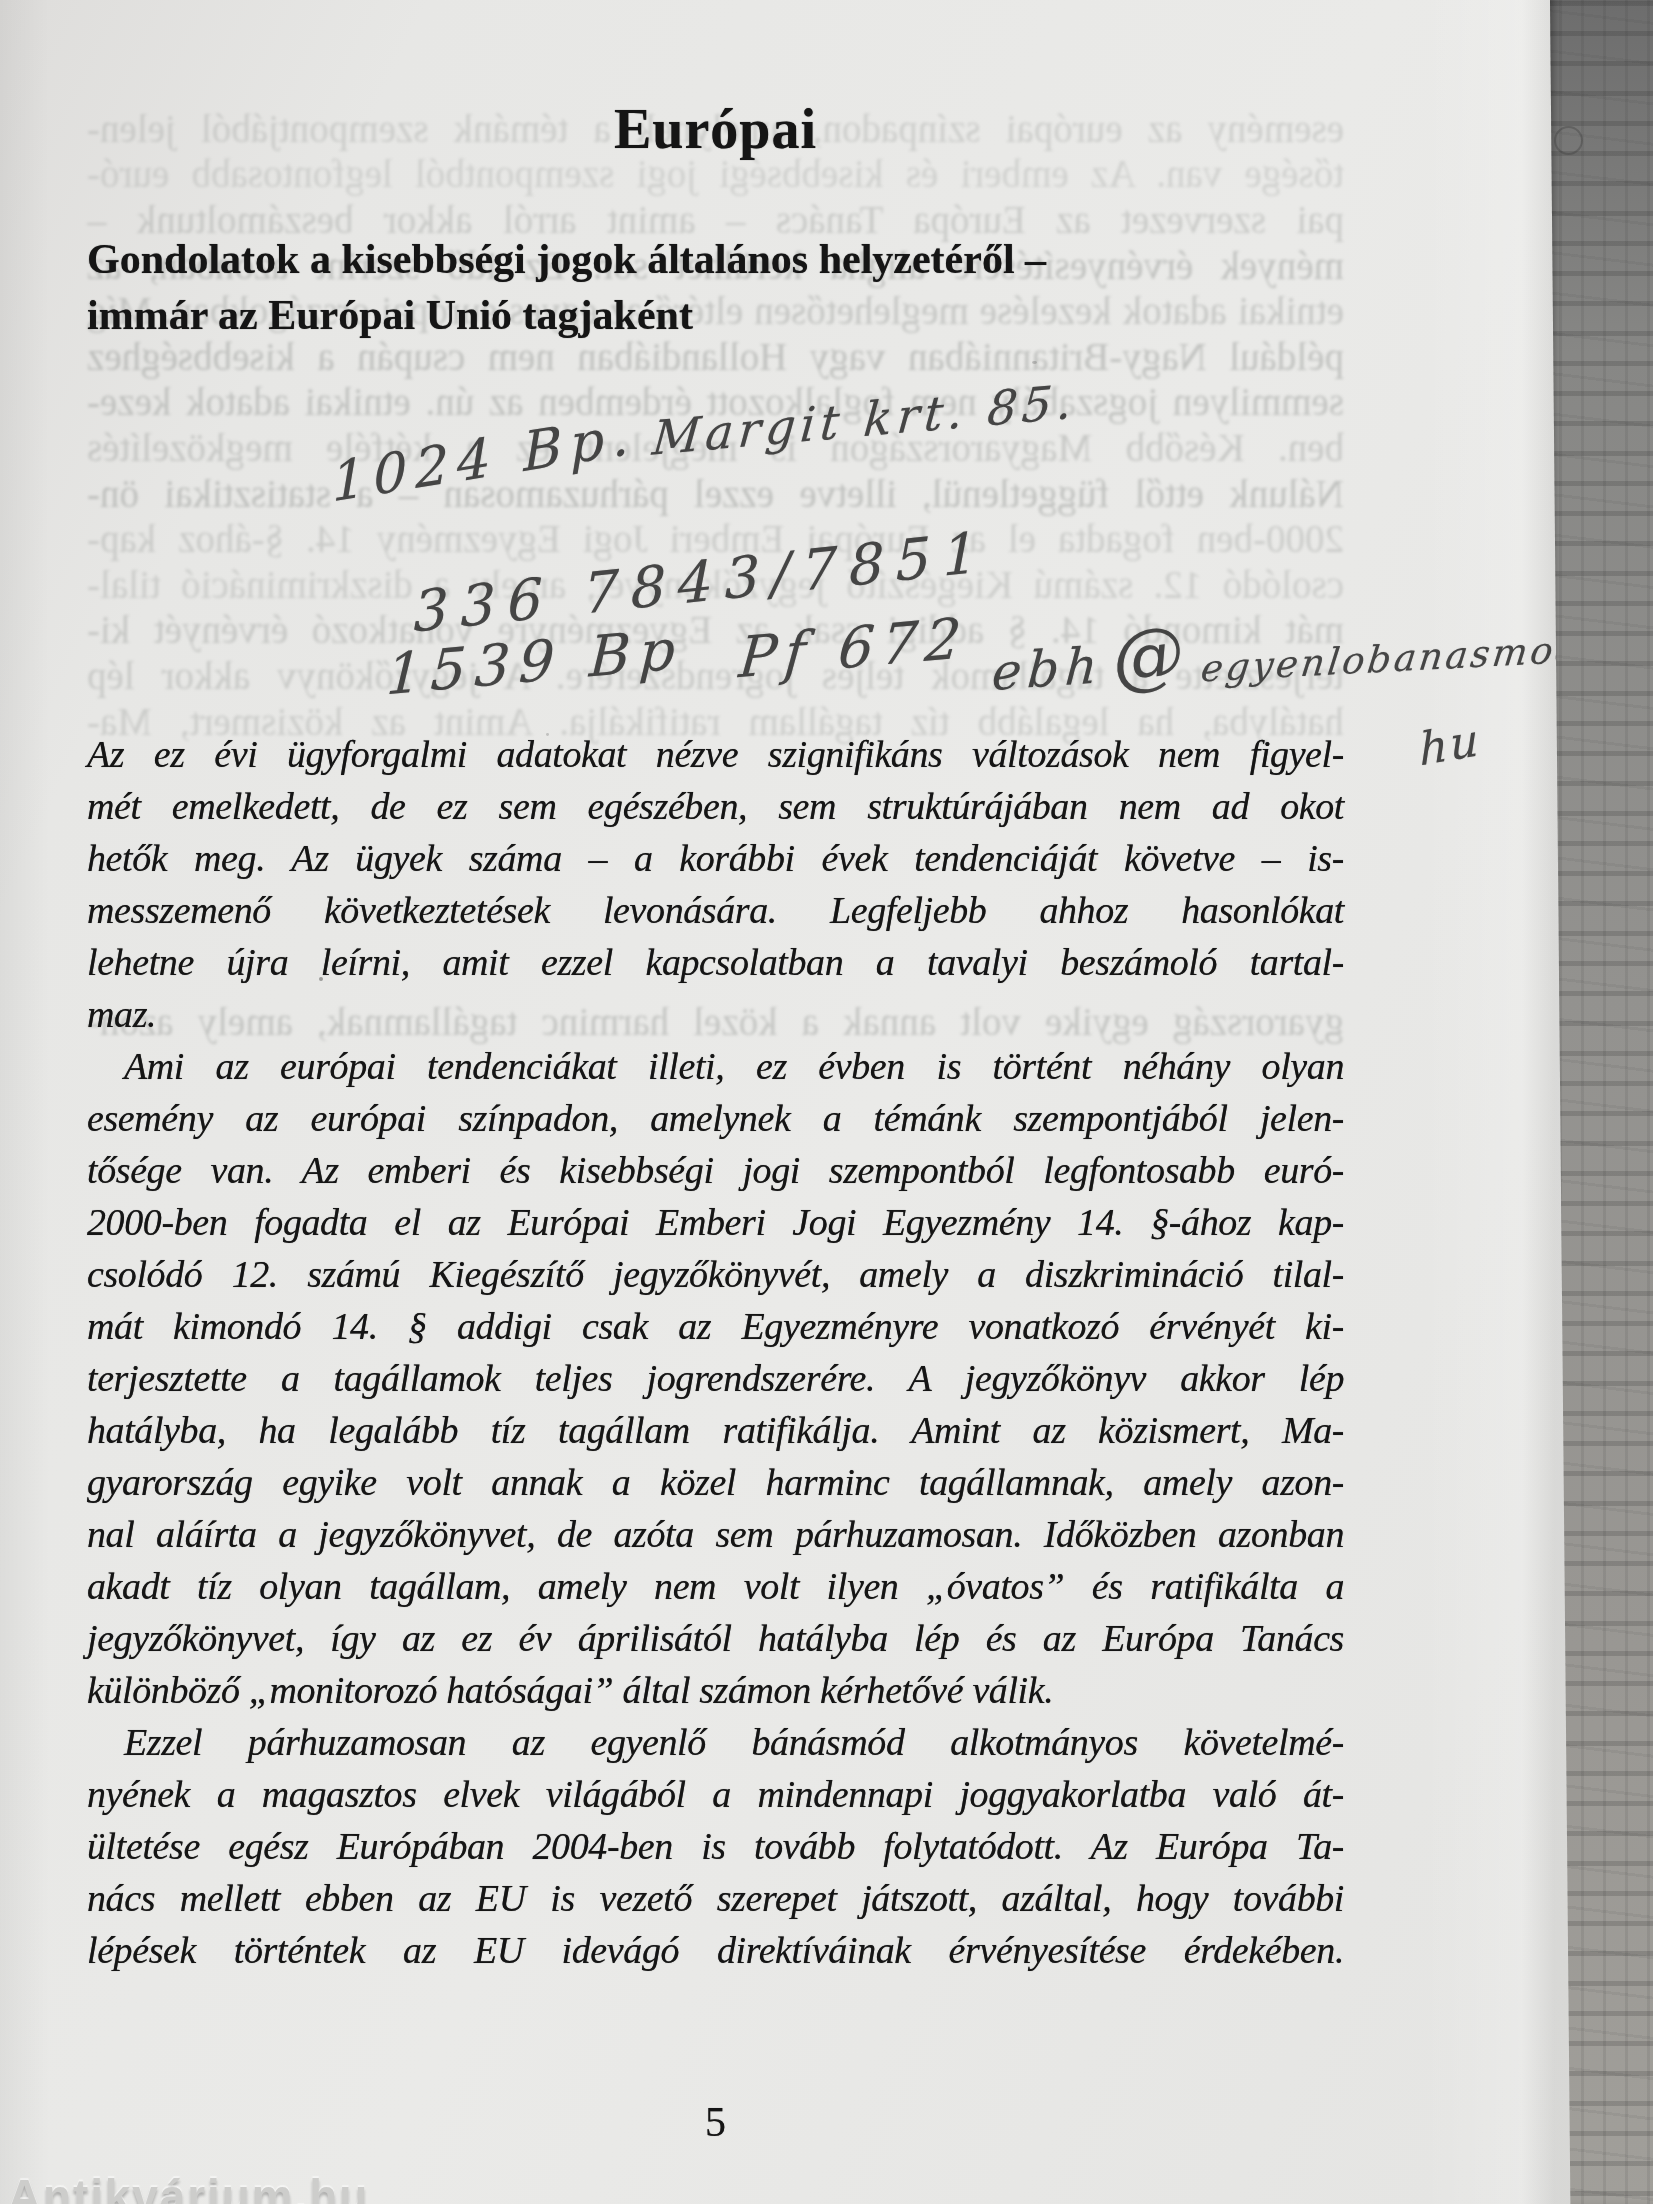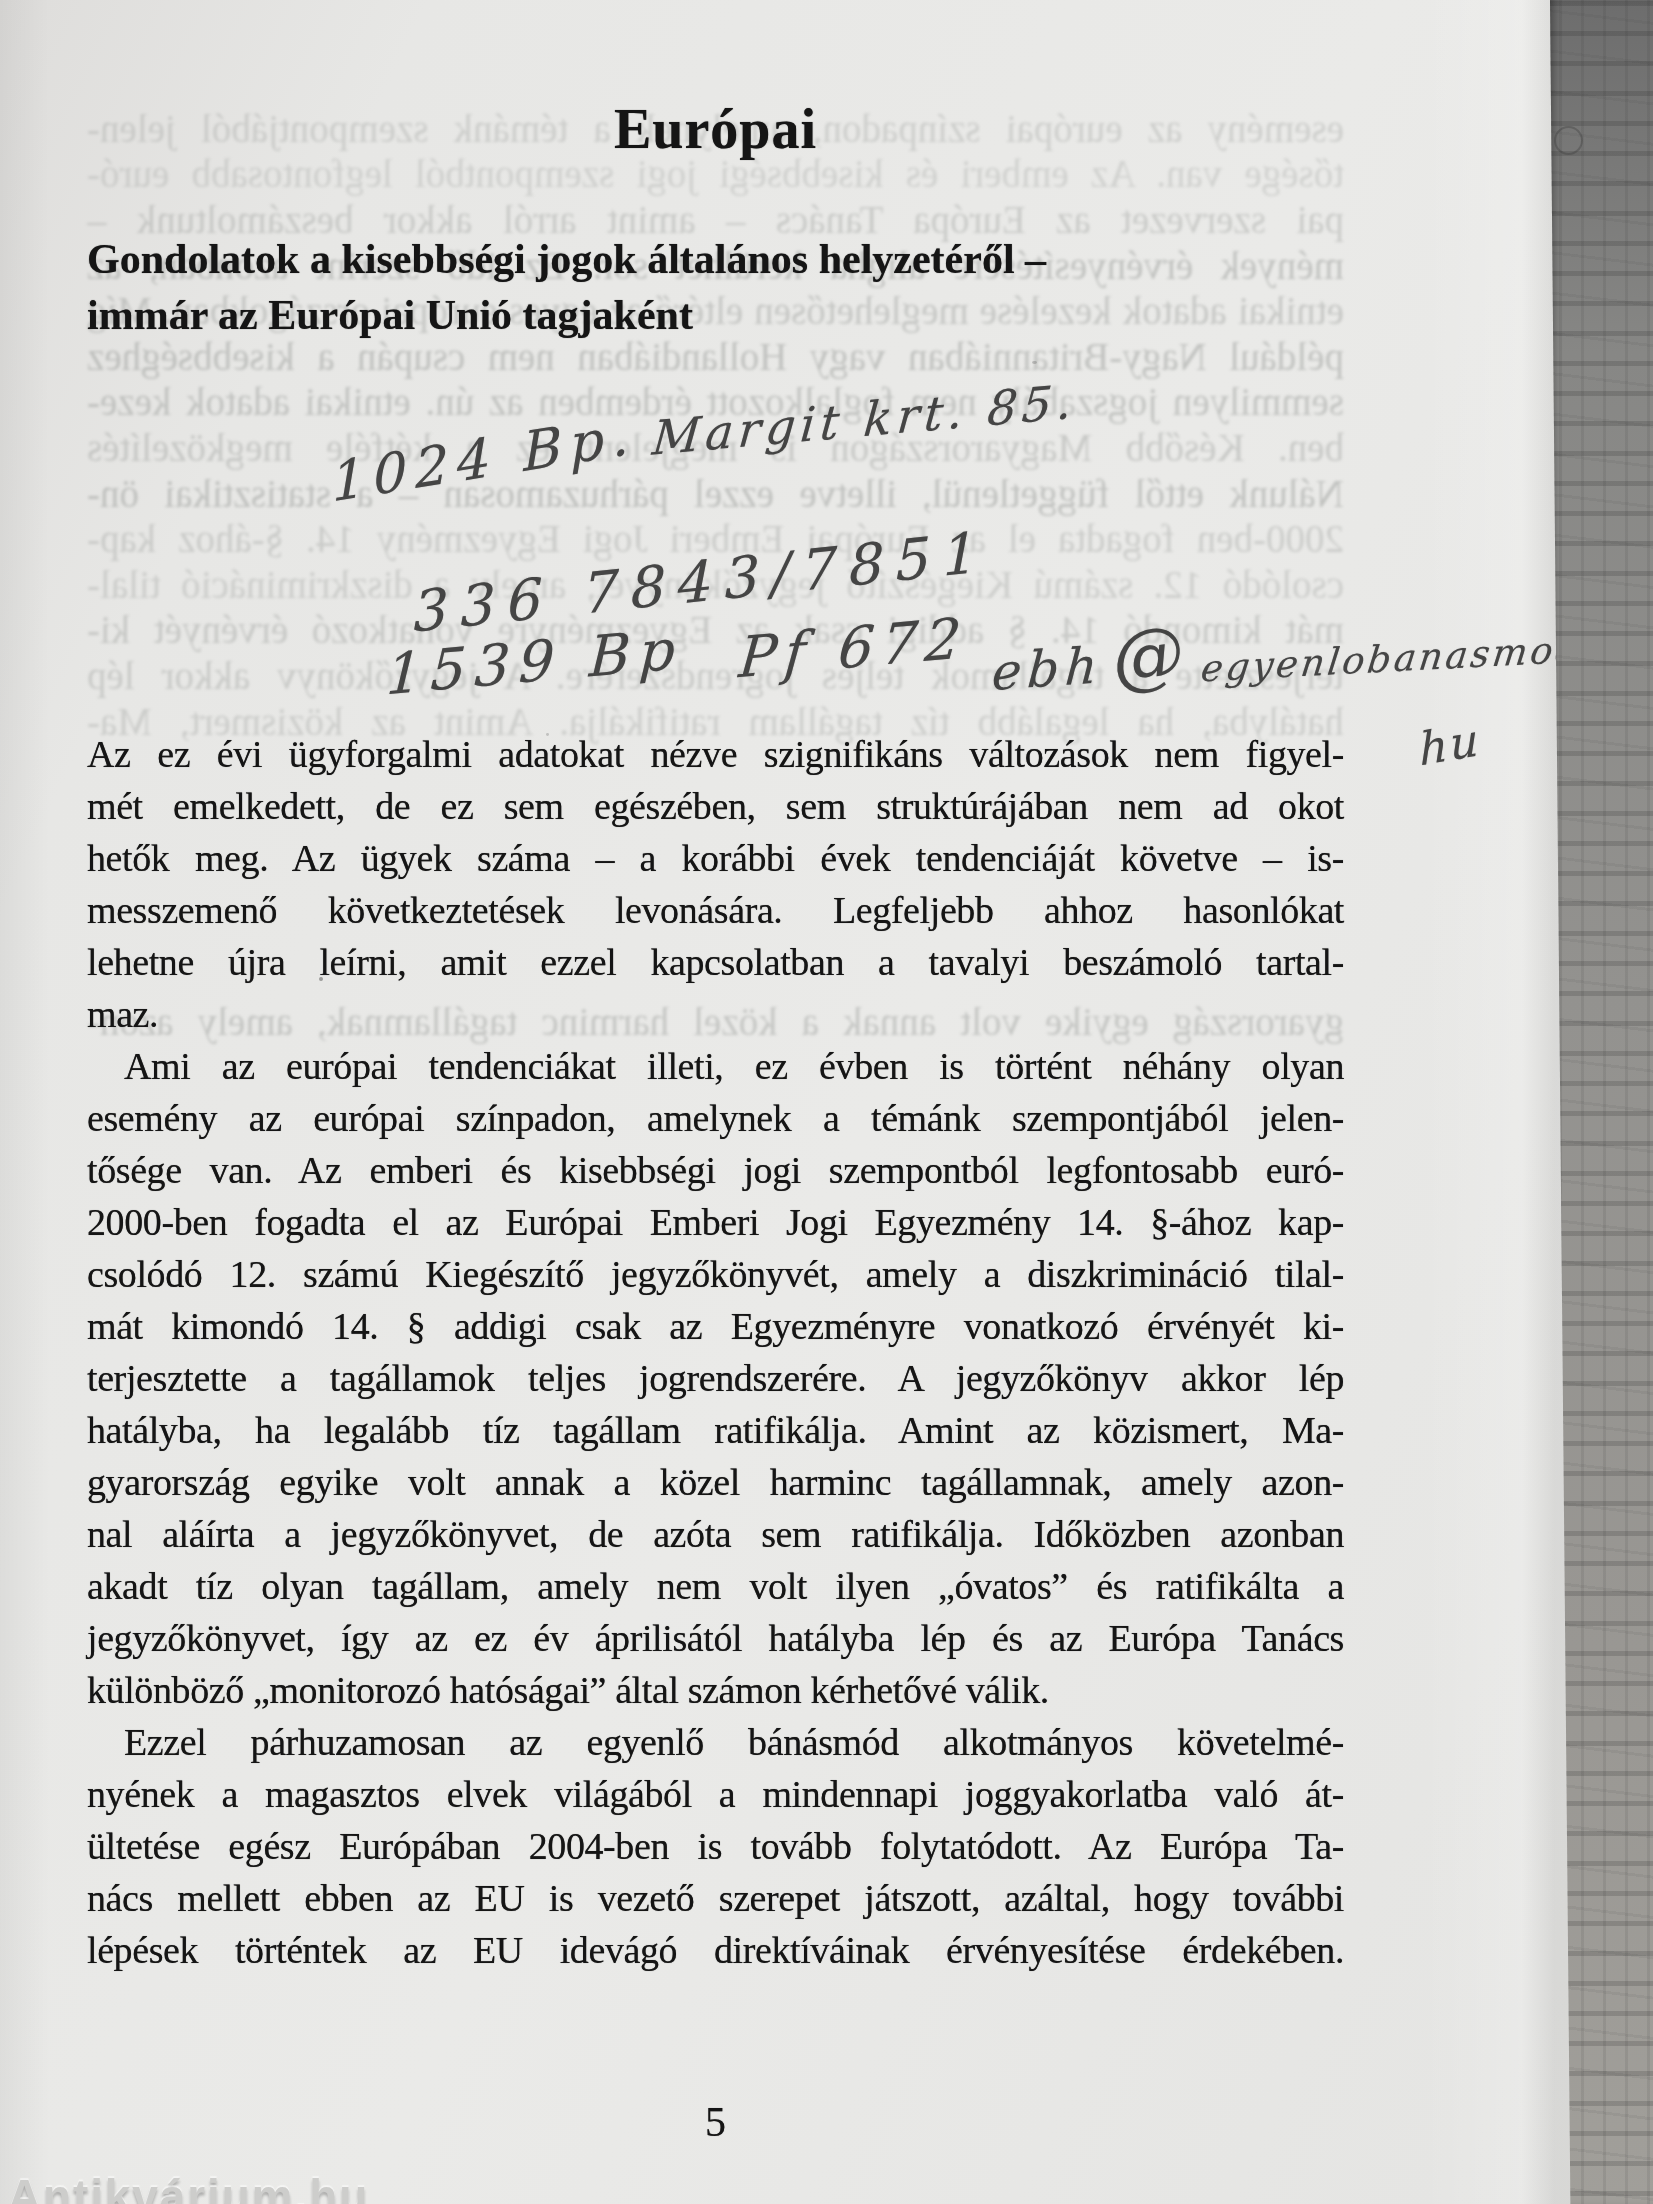--- a/index.html
+++ b/index.html
@@ -11,21 +11,21 @@
     font-family:"Liberation Serif","DejaVu Serif",serif;
     color:#151515;
   }
   
   .col{position:absolute; left:87px; width:1257px;}
   .title{top:97px; text-align:center; font-size:56px; font-weight:bold; letter-spacing:1px;
          text-shadow:0 0 1px rgba(0,0,0,.65);}
   .subtitle{top:231px; font-size:42px; font-weight:bold; line-height:56px;
             text-shadow:0 0 1px rgba(0,0,0,.6);}
   .bodytext{top:728px; font-size:38px; line-height:52px; letter-spacing:-0.4px;
-            text-shadow:0 0 0.7px rgba(0,0,0,.7);}
+            text-shadow:0 0 0.7px rgba(0,0,0,.7);font-style:italic;}
   .bline{width:1257px; text-align:justify; text-align-last:justify; white-space:nowrap; height:52px; overflow:visible;}
   .bline.lastline{text-align-last:left; white-space:normal;}
   .para.indent .bline:first-child{text-indent:37px;}
   .pagenum{top:2098px; text-align:center; font-size:42px; text-shadow:0 0 0.7px rgba(0,0,0,.6);}
   
   .ghostlayer{position:absolute; left:0; top:0; width:1654px; height:2205px; pointer-events:none;}
   .ghost{position:absolute; left:87px; width:1257px; height:47px; overflow:hidden;
          font-size:39px; line-height:47px; color:#8d908d;
          text-align:justify; text-align-last:justify; white-space:nowrap;
          transform:scaleX(-1); filter:blur(1.6px);}
@@ -116,21 +116,21 @@
       <div class="para indent">
         <div class="bline">Ami az európai tendenciákat illeti, ez évben is történt néhány olyan</div>
         <div class="bline">esemény az európai színpadon, amelynek a témánk szempontjából jelen-</div>
         <div class="bline">tősége van. Az emberi és kisebbségi jogi szempontból legfontosabb euró-</div>
         <div class="bline">2000-ben fogadta el az Európai Emberi Jogi Egyezmény 14. §-ához kap-</div>
         <div class="bline">csolódó 12. számú Kiegészítő jegyzőkönyvét, amely a diszkrimináció tilal-</div>
         <div class="bline">mát kimondó 14. § addigi csak az Egyezményre vonatkozó érvényét ki-</div>
         <div class="bline">terjesztette a tagállamok teljes jogrendszerére. A jegyzőkönyv akkor lép</div>
         <div class="bline">hatályba, ha legalább tíz tagállam ratifikálja. Amint az közismert, Ma-</div>
         <div class="bline">gyarország egyike volt annak a közel harminc tagállamnak, amely azon-</div>
-        <div class="bline">nal aláírta a jegyzőkönyvet, de azóta sem ratifikálja. Időközben azonban</div>
+        <div class="bline">nal aláírta a jegyzőkönyvet, de azóta sem párhuzamosan. Időközben azonban</div>
         <div class="bline">akadt tíz olyan tagállam, amely nem volt ilyen „óvatos” és ratifikálta a</div>
         <div class="bline">jegyzőkönyvet, így az ez év áprilisától hatályba lép és az Európa Tanács</div>
         <div class="bline lastline">különböző „monitorozó hatóságai” által számon kérhetővé válik.</div>
       </div>
       <div class="para indent">
         <div class="bline">Ezzel párhuzamosan az egyenlő bánásmód alkotmányos követelmé-</div>
         <div class="bline">nyének a magasztos elvek világából a mindennapi joggyakorlatba való át-</div>
         <div class="bline">ültetése egész Európában 2004-ben is tovább folytatódott. Az Európa Ta-</div>
         <div class="bline">nács mellett ebben az EU is vezető szerepet játszott, azáltal, hogy további</div>
         <div class="bline">lépések történtek az EU idevágó direktíváinak érvényesítése érdekében.</div>

